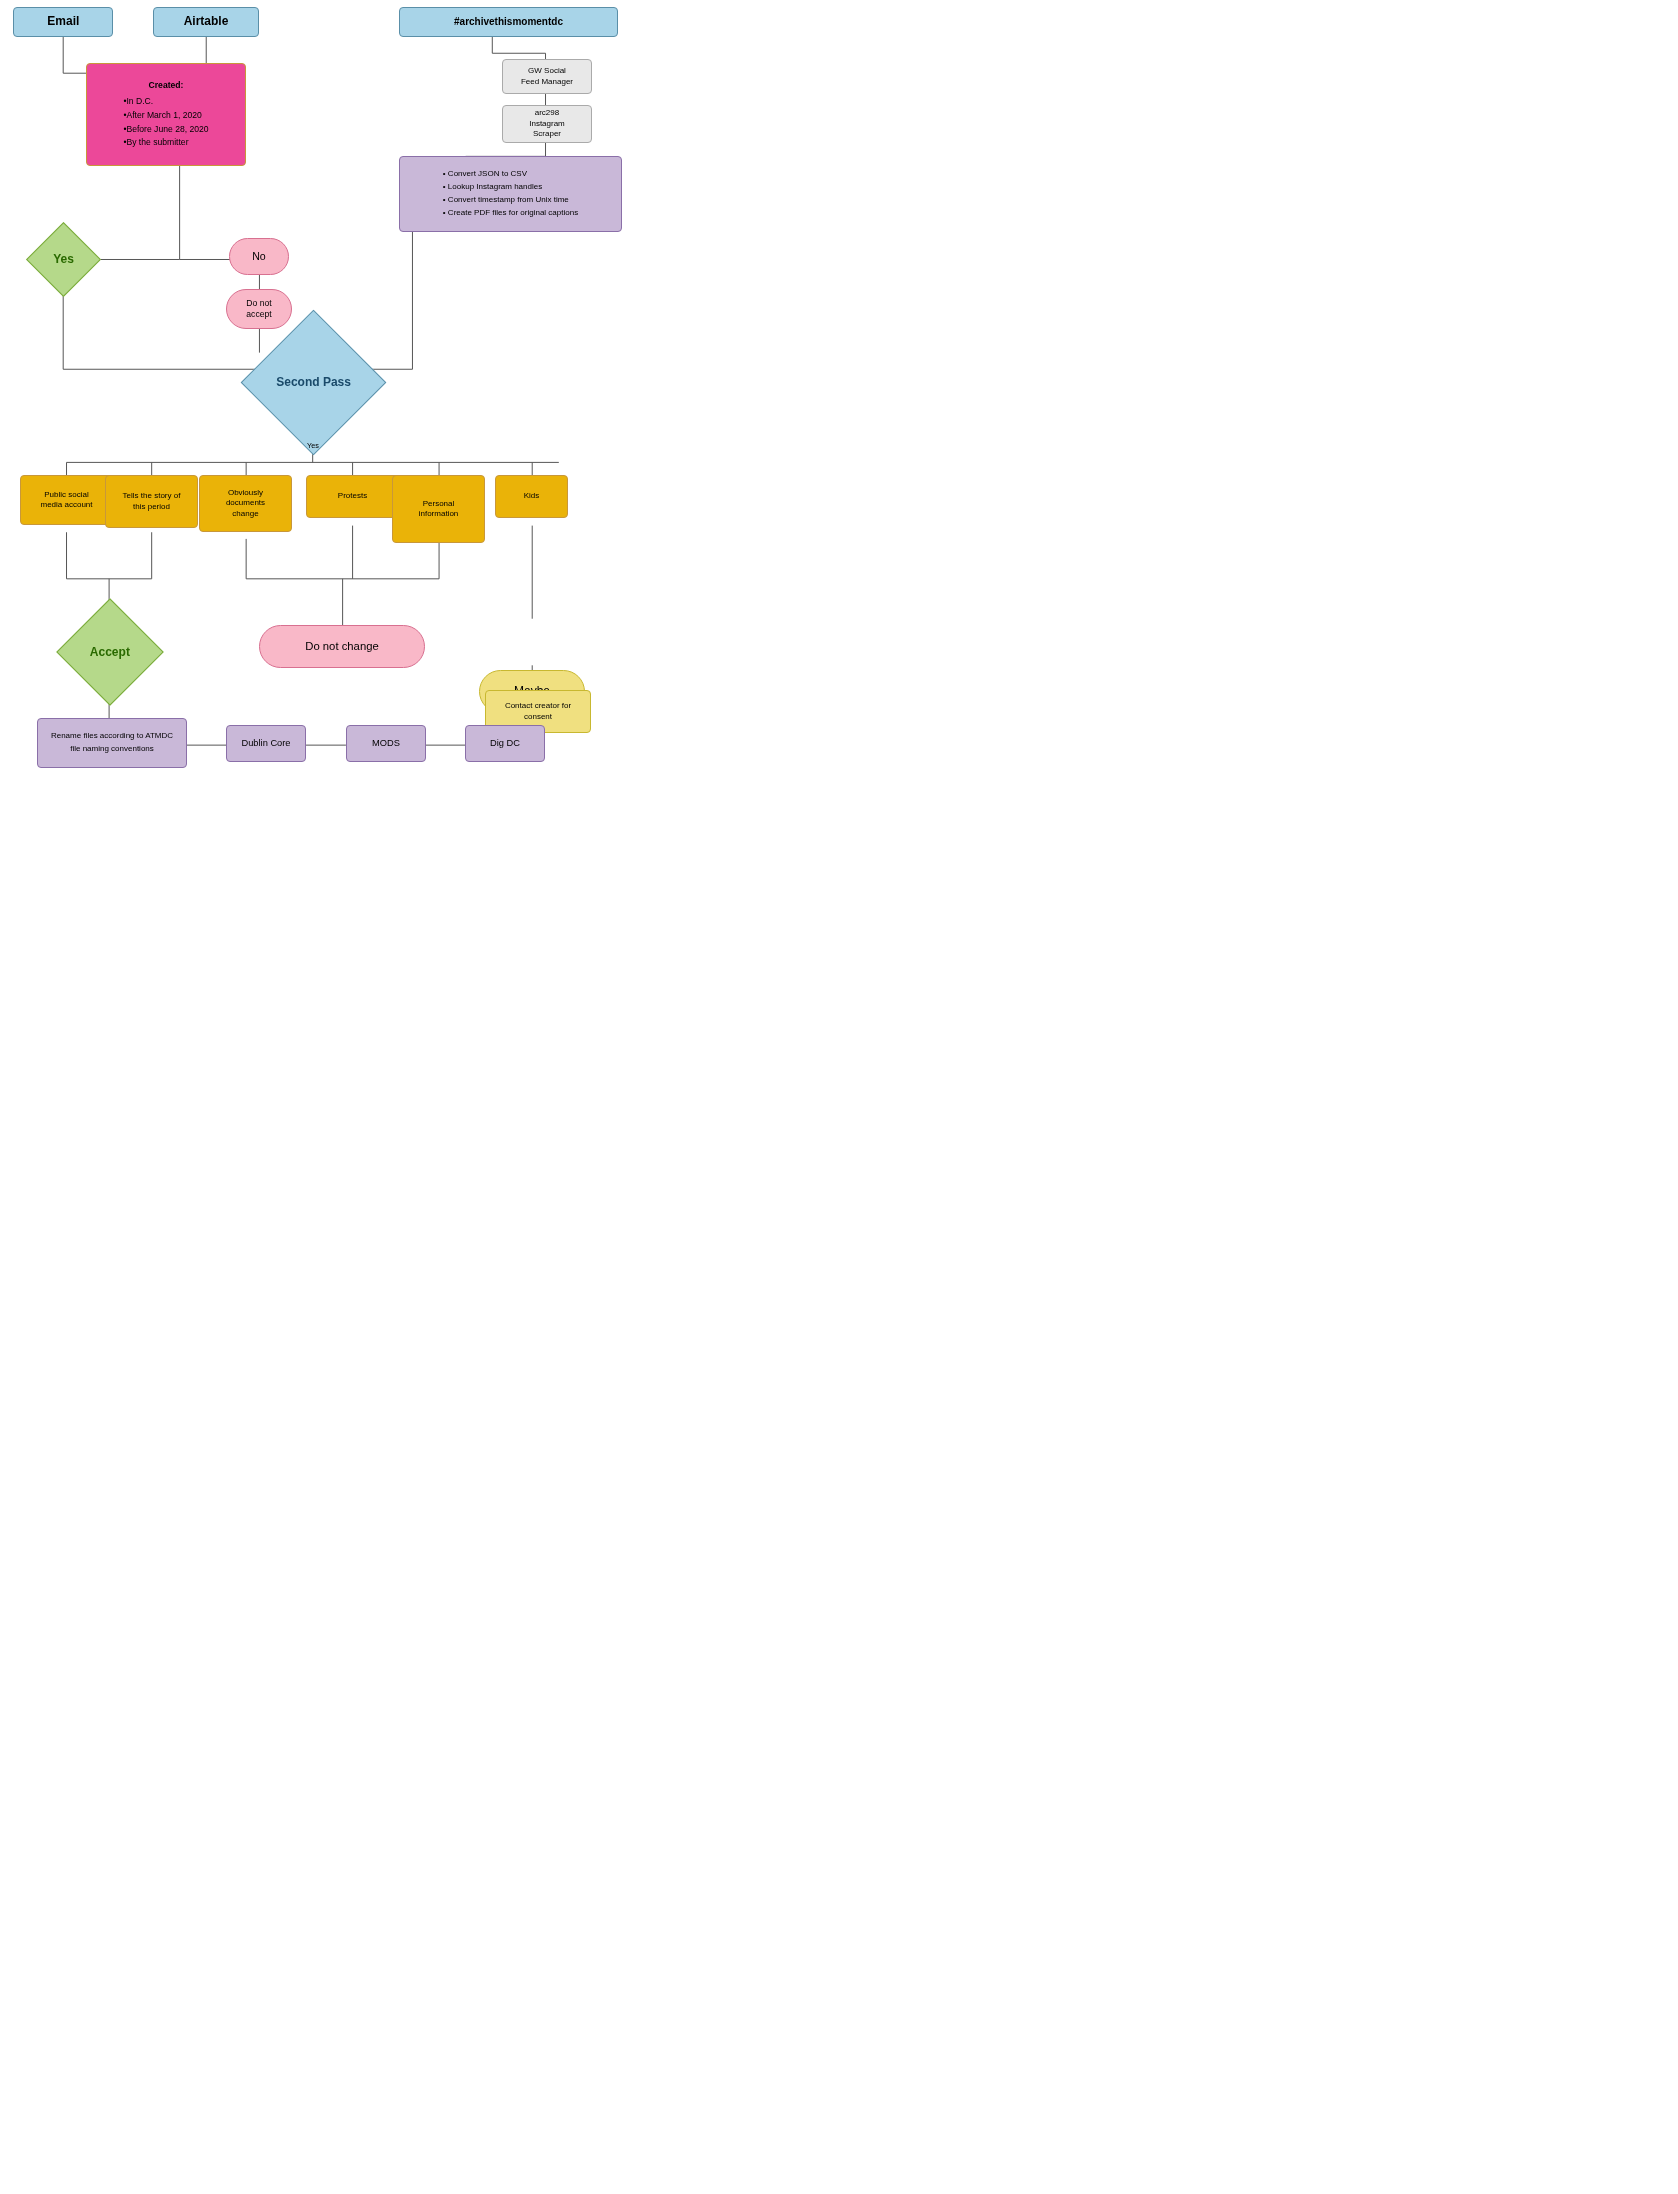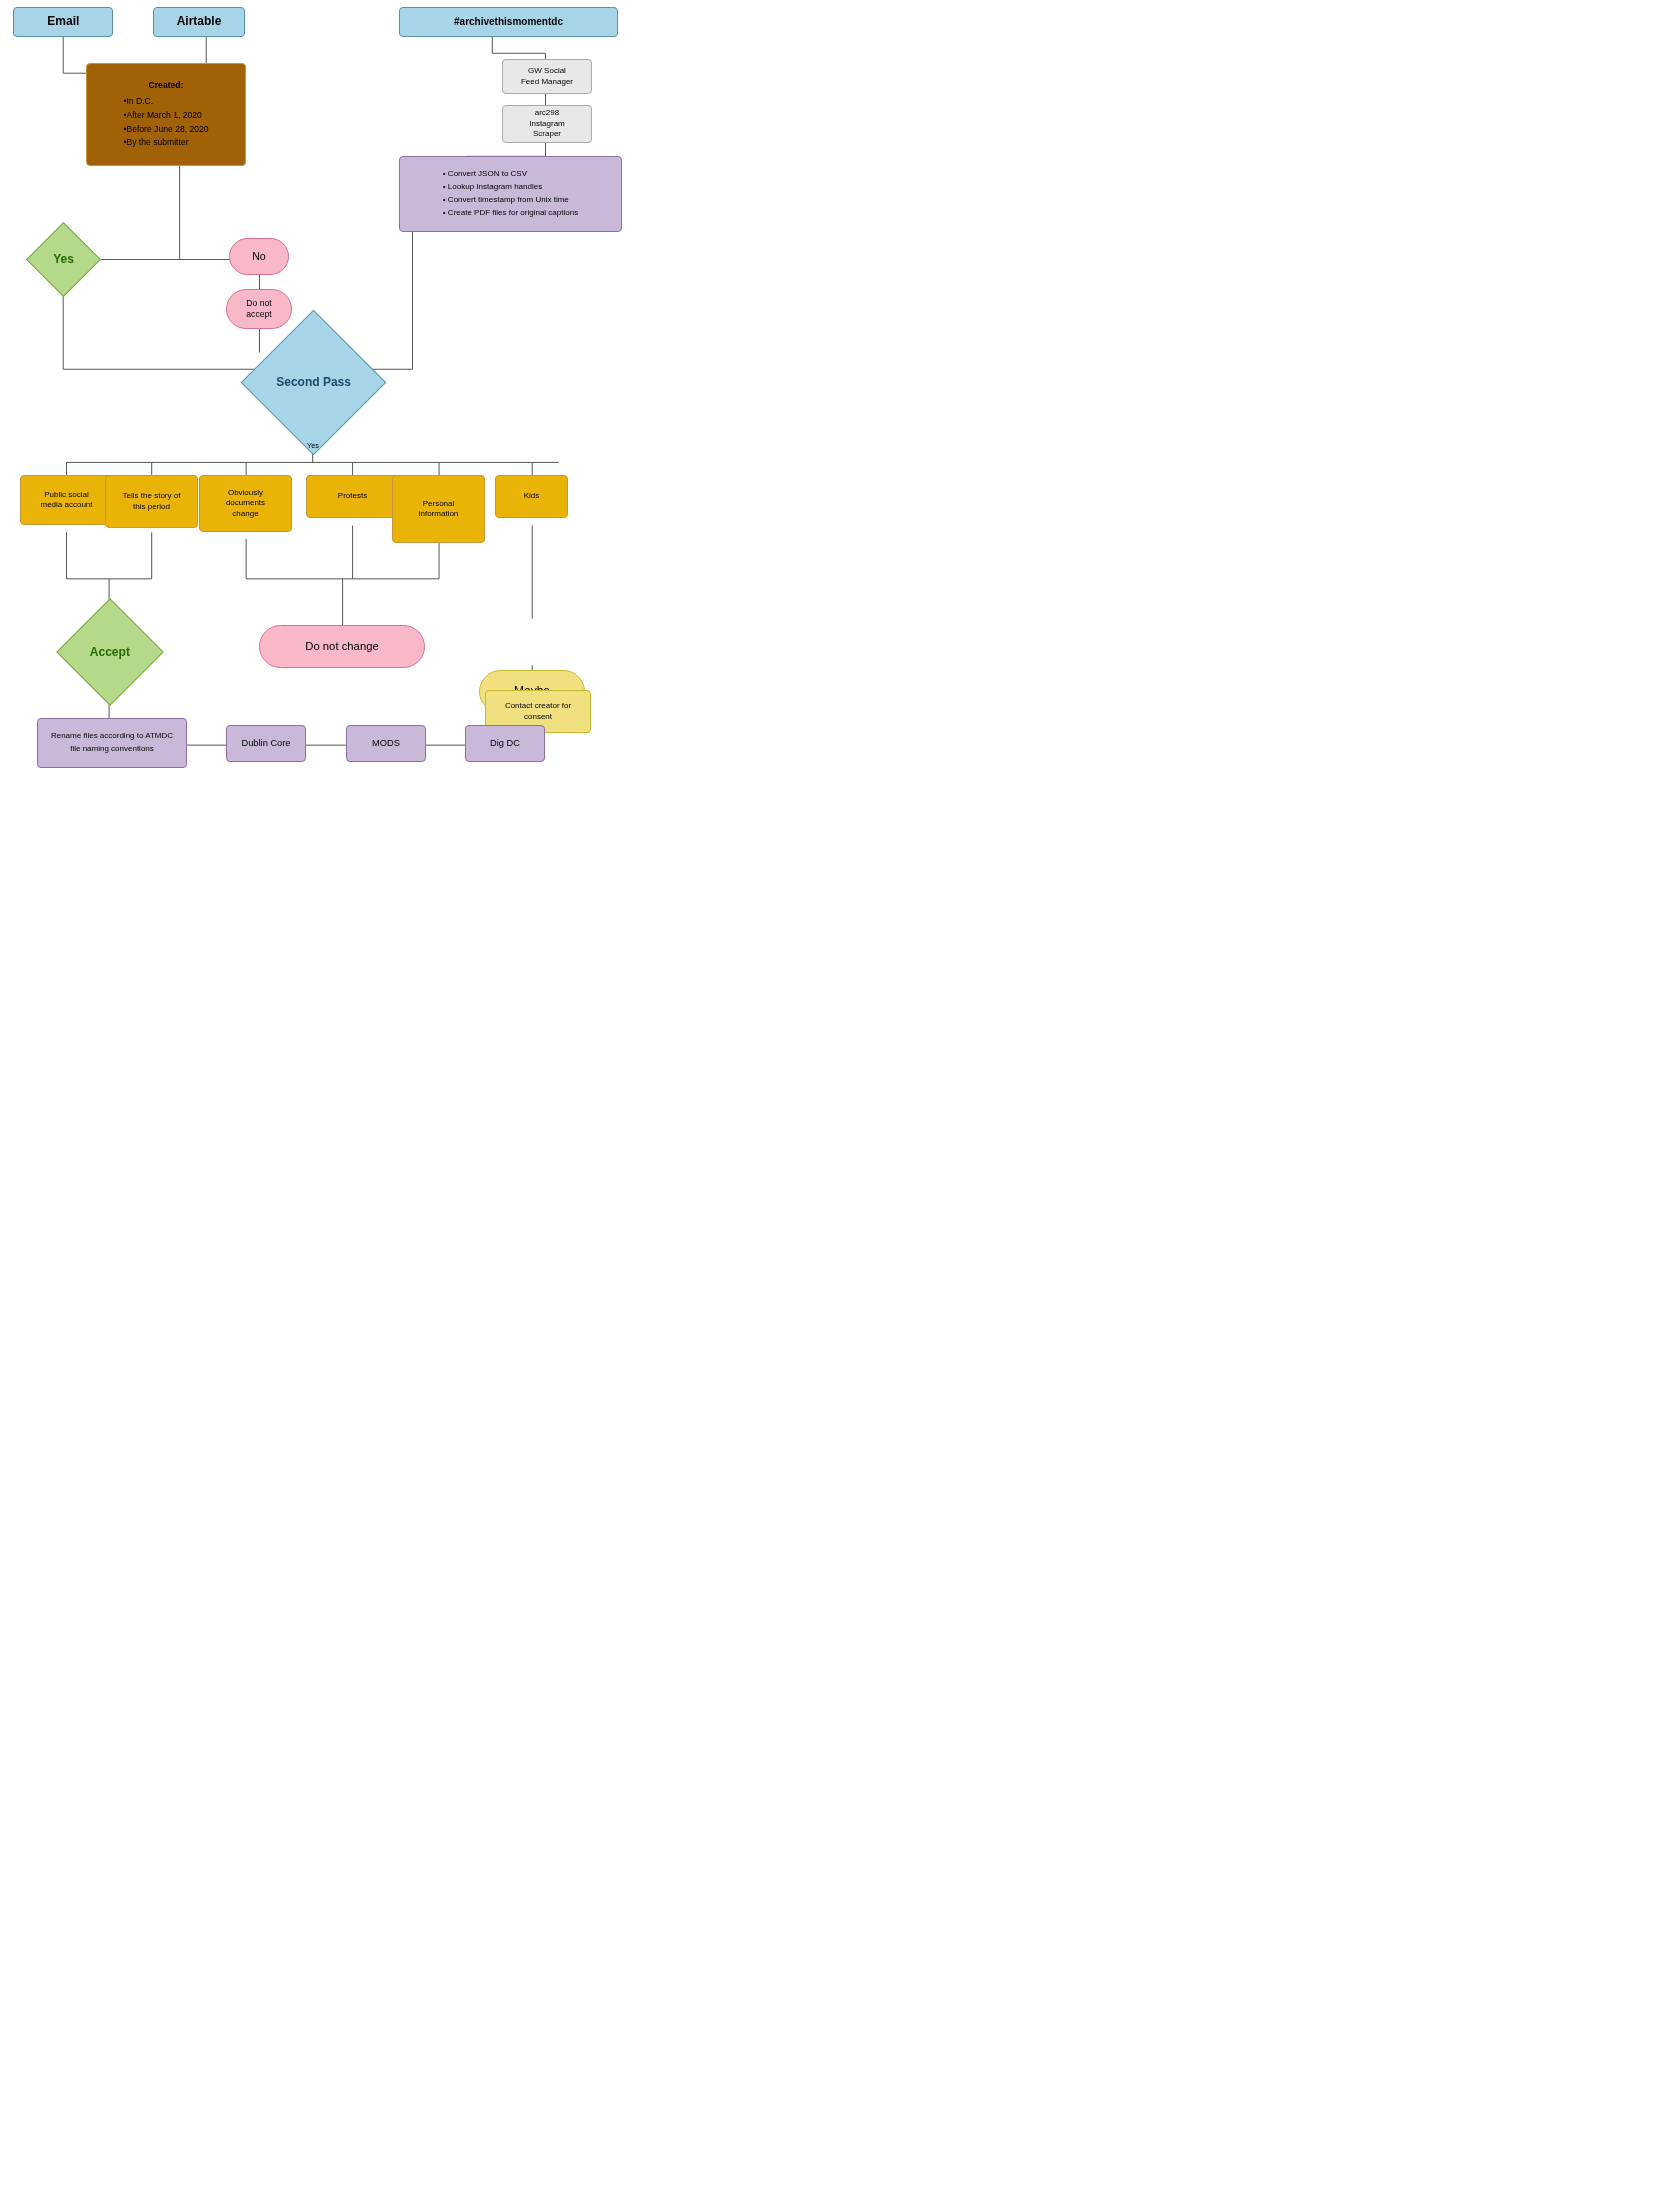--- a/index.html
+++ b/index.html
@@ -29,21 +29,21 @@
     .source-box {
       background: #a8d4e8;
       border: 1.3px solid #5a8fa8;
       border-radius: 4px;
       font-size: 12px;
       font-weight: bold;
       padding: 5px 12px;
     }
     
     .criteria-box {
-      background: #a16207;
+      background: #ec4899;
       border: 1.3px solid #c8973a;
       border-radius: 4px;
       font-size: 8.6px;
       text-align: left;
       padding: 6.6px 9.3px;
       line-height: 1.6;
     }
     
     .purple-box {
       background: #c9b8d8;
@@ -226,21 +226,21 @@
 
     <line class="connector-line" x1="280" y1="1120" x2="340" y2="1120"></line>
     <line class="connector-line" x1="460" y1="1120" x2="520" y2="1120"></line>
     <line class="connector-line" x1="640" y1="1120" x2="700" y2="1120"></line>
   </svg>
 
   <div class="node source-box" style="left:13.3px; top:6.6px; width:100px; height:30px;">
     <span>Email</span>
   </div>
 
-  <div class="node source-box" style="left:153px; top:6.6px; width:92px; height:30px;">
+  <div class="node source-box" style="left:153px; top:6.6px; width:106px; height:30px;">
     <span>Airtable</span>
   </div>
 
   <div class="node source-box" style="left:399px; top:6.6px; width:219px; height:30px; font-size:10px;">
     <span>#archivethismomentdc</span>
   </div>
 
   <div class="node gray-box" style="left:502px; top:59px; width:90px; height:35px; font-size:8px; text-align:center;">
     <span>GW Social<br>Feed Manager</span>
   </div>

